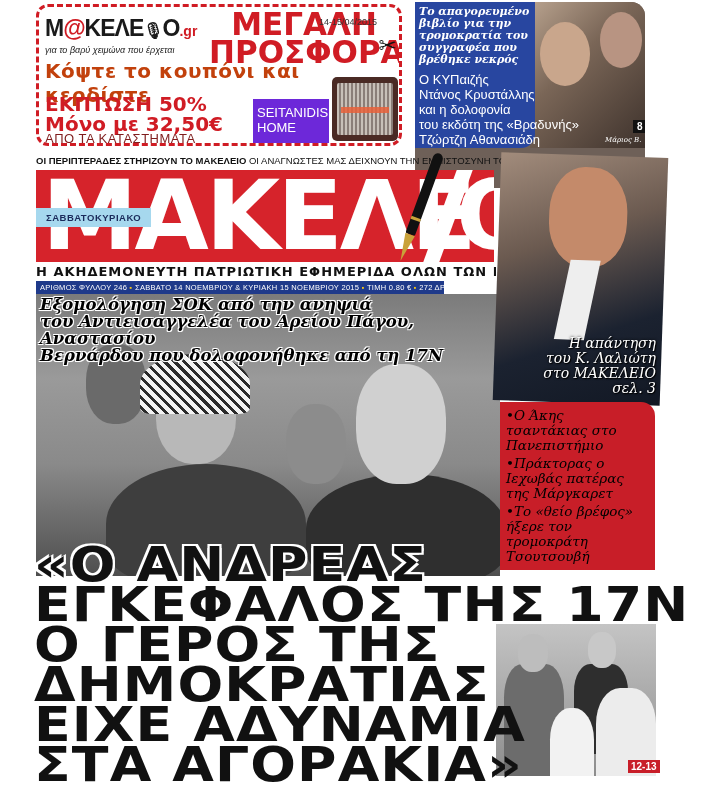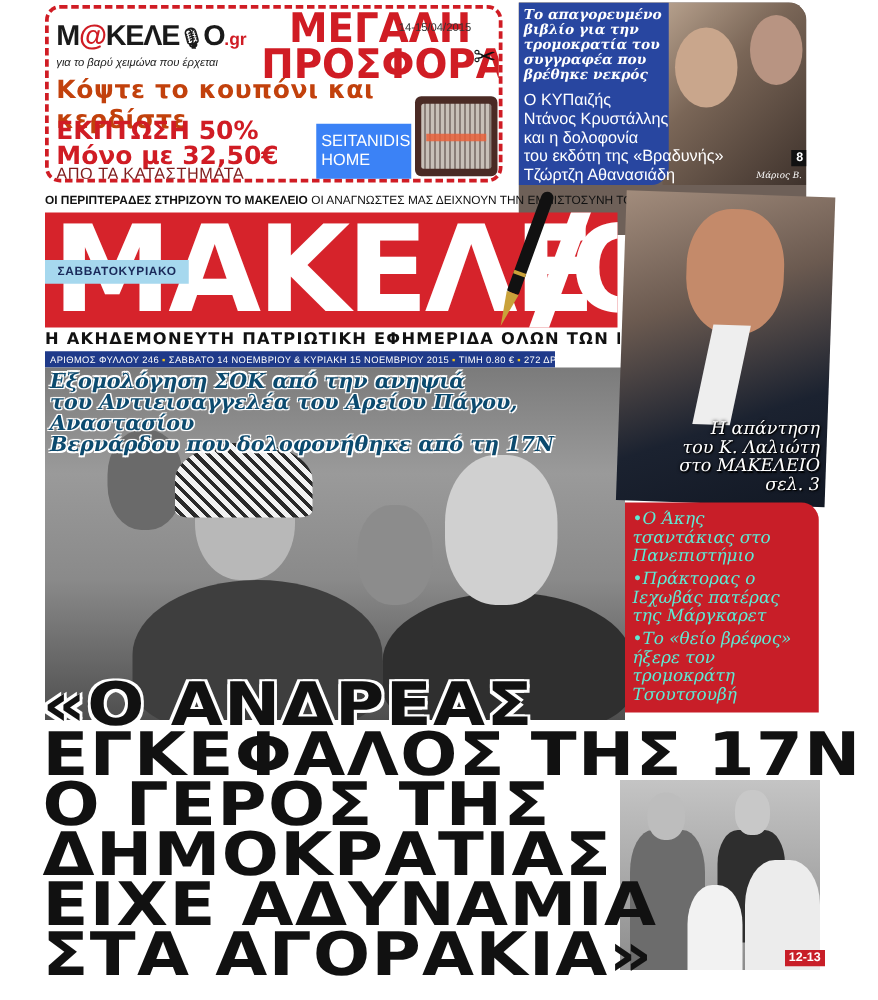--- a/index.html
+++ b/index.html
@@ -22,21 +22,21 @@
     font-family: "DejaVu Sans", sans-serif; transform: scaleY(1.05); }
   .coupon-date { position: absolute; right: 22px; top: 10px; font-size: 9px; color: #333; }
   .coupon-scissors { position: absolute; right: 2px; top: 26px; font-size: 22px; color: #111; }
   .coupon-line { position: absolute; left: 6px; font-size: 20px; font-weight: 700; color: #c2410c;
     font-family: "DejaVu Sans", sans-serif; letter-spacing: 0.5px; }
   .coupon-line.l1 { top: 52px; }
   .coupon-discount { position: absolute; left: 6px; top: 86px; color: #d01c24; font-weight: 900;
     font-size: 20px; font-family: "DejaVu Sans", sans-serif; line-height: 22px; }
   .coupon-discount.d2 { top: 106px; }
   .coupon-stores { position: absolute; left: 6px; top: 124px; font-size: 13px; color: #7f1d1d; letter-spacing: 0.5px; }
-  .seitanidis { position: absolute; left: 214px; top: 92px; width: 76px; height: 46px; background: #3b82f6;
+  .seitanidis { position: absolute; left: 214px; top: 92px; width: 76px; height: 46px; background: #6d28d9;
     color: #fff; padding: 6px 3px 0 4px; font-size: 13px; line-height: 15px; }
   .seitanidis .home { display: block; }
   .heater { position: absolute; left: 293px; top: 70px; width: 66px; height: 64px;
     background: #4a2a24; border-radius: 5px; padding: 6px 5px; }
   .heater .grill { width: 100%; height: 100%;
     background: repeating-linear-gradient(90deg, #c8c0b8 0 2px, #8a7e78 2px 4px);
     border-radius: 2px; position: relative; }
   .heater .grill::after { content: ""; position: absolute; left: 4px; right: 4px; top: 24px; height: 6px;
     background: #e8603a; opacity: 0.85; }
 
@@ -91,35 +91,35 @@
   .main-photo .fig { position: absolute; border-radius: 50% 50% 30% 30%; }
   .fig.arafat-head { left: 120px; top: 70px; width: 80px; height: 100px; background: #b8b8b8; border-radius: 45%; }
   .fig.arafat-kef { left: 104px; top: 60px; width: 110px; height: 60px; background: repeating-linear-gradient(45deg, #f2f2f2 0 4px, #2a2a2a 4px 7px); border-radius: 50% 50% 10% 10%; }
   .fig.arafat-body { left: 70px; top: 170px; width: 200px; height: 120px; background: #3e3e3e; }
   .fig.pap-head { left: 320px; top: 70px; width: 90px; height: 120px; background: #d0d0d0; border-radius: 45%; }
   .fig.pap-body { left: 270px; top: 180px; width: 200px; height: 110px; background: #2f2f2f; }
   .fig.mid-head { left: 250px; top: 110px; width: 60px; height: 80px; background: #8c8c8c; border-radius: 45%; }
   .fig.left-head { left: 50px; top: 50px; width: 60px; height: 80px; background: #6a6a6a; border-radius: 45%; }
 
   .deck { position: absolute; left: 40px; top: 296px; width: 460px; font-family: "DejaVu Serif", serif; font-style: italic;
-    font-weight: 700; color: #0c4a6e; font-size: 16.5px; line-height: 17px;
+    font-weight: 700; color: #000000; font-size: 16.5px; line-height: 17px;
     text-shadow: -1px -1px 0 #fff, 1px -1px 0 #fff, -1px 1px 0 #fff, 1px 1px 0 #fff, 0 0 2px #fff; }
 
   
   .laliotis-photo { position: absolute; left: 497px; top: 155px; width: 167px; height: 248px;
     background: linear-gradient(160deg, #a28c7c 0%, #6b5a50 35%, #1b2230 70%, #121824 100%);
     transform: rotate(2deg); overflow: hidden; }
   .laliotis-photo .head { position: absolute; left: 50px; top: 12px; width: 78px; height: 100px; border-radius: 45%; background: #c48a6a; }
   .laliotis-photo .shirt { position: absolute; left: 66px; top: 105px; width: 30px; height: 80px; background: #eeeeee; transform: skewX(-10deg); }
   .laliotis-caption { position: absolute; left: 506px; top: 336px; width: 150px; text-align: right; color: #fff;
     font-family: "DejaVu Serif", serif; font-style: italic; font-size: 14px; line-height: 15px;
     text-shadow: 0 0 3px #000, 1px 1px 1px #000; }
 
   .bullets-box { position: absolute; left: 500px; top: 402px; width: 155px; height: 168px; background: #c81e28;
-    border-radius: 0 14px 0 0; padding: 6px 6px; color: #5eead4; font-family: "DejaVu Serif", serif; font-style: italic; }
+    border-radius: 0 14px 0 0; padding: 6px 6px; color: #000000; font-family: "DejaVu Serif", serif; font-style: italic; }
   .bullet { font-size: 13.5px; line-height: 15px; margin-bottom: 3px; }
   .bullet .dot { font-style: normal; }
 
   
   .headline { position: absolute; left: 34px; top: 544px; width: 470px; font-family: "DejaVu Sans", sans-serif; font-weight: 900;
     color: #111; font-size: 48px; line-height: 40px; letter-spacing: 1px; transform-origin: left top; }
   .headline .hl { display: block; white-space: nowrap; transform: scaleX(1.12); transform-origin: left top; }
   .headline .hl.first { color: #111; text-shadow: -2px -2px 0 #fff, 2px -2px 0 #fff, -2px 2px 0 #fff, 2px 2px 0 #fff; }
   .hl.second { width: 660px; }
 

